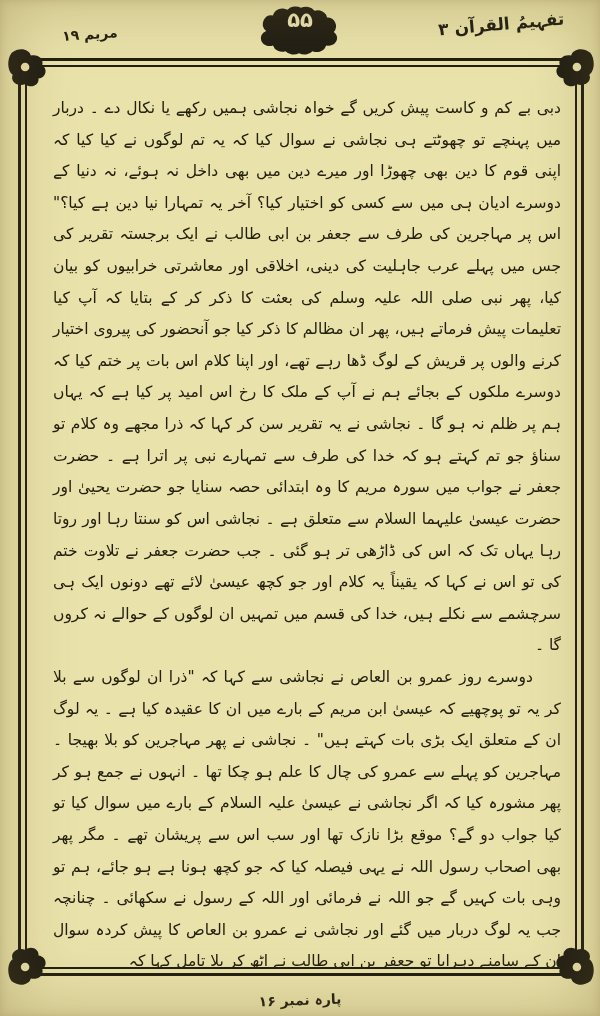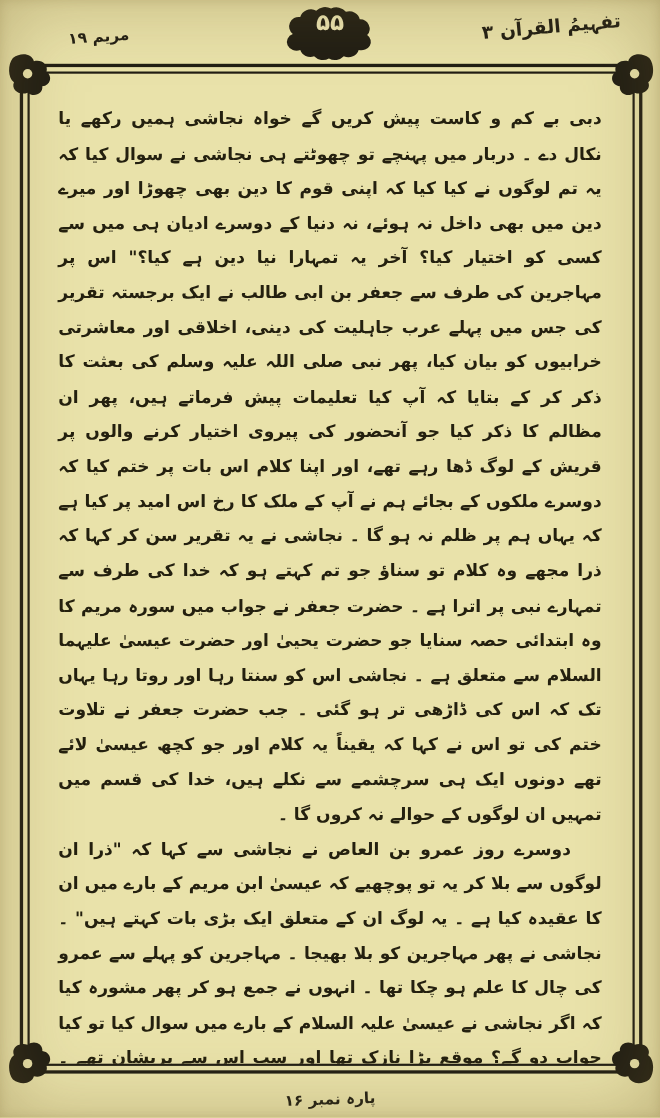--- a/index.html
+++ b/index.html
@@ -42,25 +42,24 @@
     position:absolute;inset:4px;border:2px solid #211e14;
   }
   .corner{position:absolute;width:42px;height:42px;z-index:7;}
   .corner svg{width:100%;height:100%;}
   .c-tl{top:-14px;left:-15px;}
   .c-tr{top:-14px;right:-15px;transform:scaleX(-1);}
   .c-bl{bottom:-14px;left:-15px;transform:scaleY(-1);}
   .c-br{bottom:-14px;right:-15px;transform:scale(-1,-1);}
   
   .text-block{
-    position:absolute;inset:0;padding:26px 28px 8px 26px;
+    position:absolute;inset:0;padding:26px 14px 8px 26px;
     direction:rtl;text-align:justify;
     font-size:15.5px;line-height:2.04;color:#24200f;
     overflow:hidden;
-    font-weight:bold;
   }
   .text-block p{margin:0;}
   .indent{text-indent:28px;}
   
   .footer{
     position:absolute;bottom:8px;left:0;width:100%;z-index:5;
     text-align:center;font-size:14px;font-weight:bold;direction:rtl;
     transform:rotate(-2deg);
   }
 </style>

